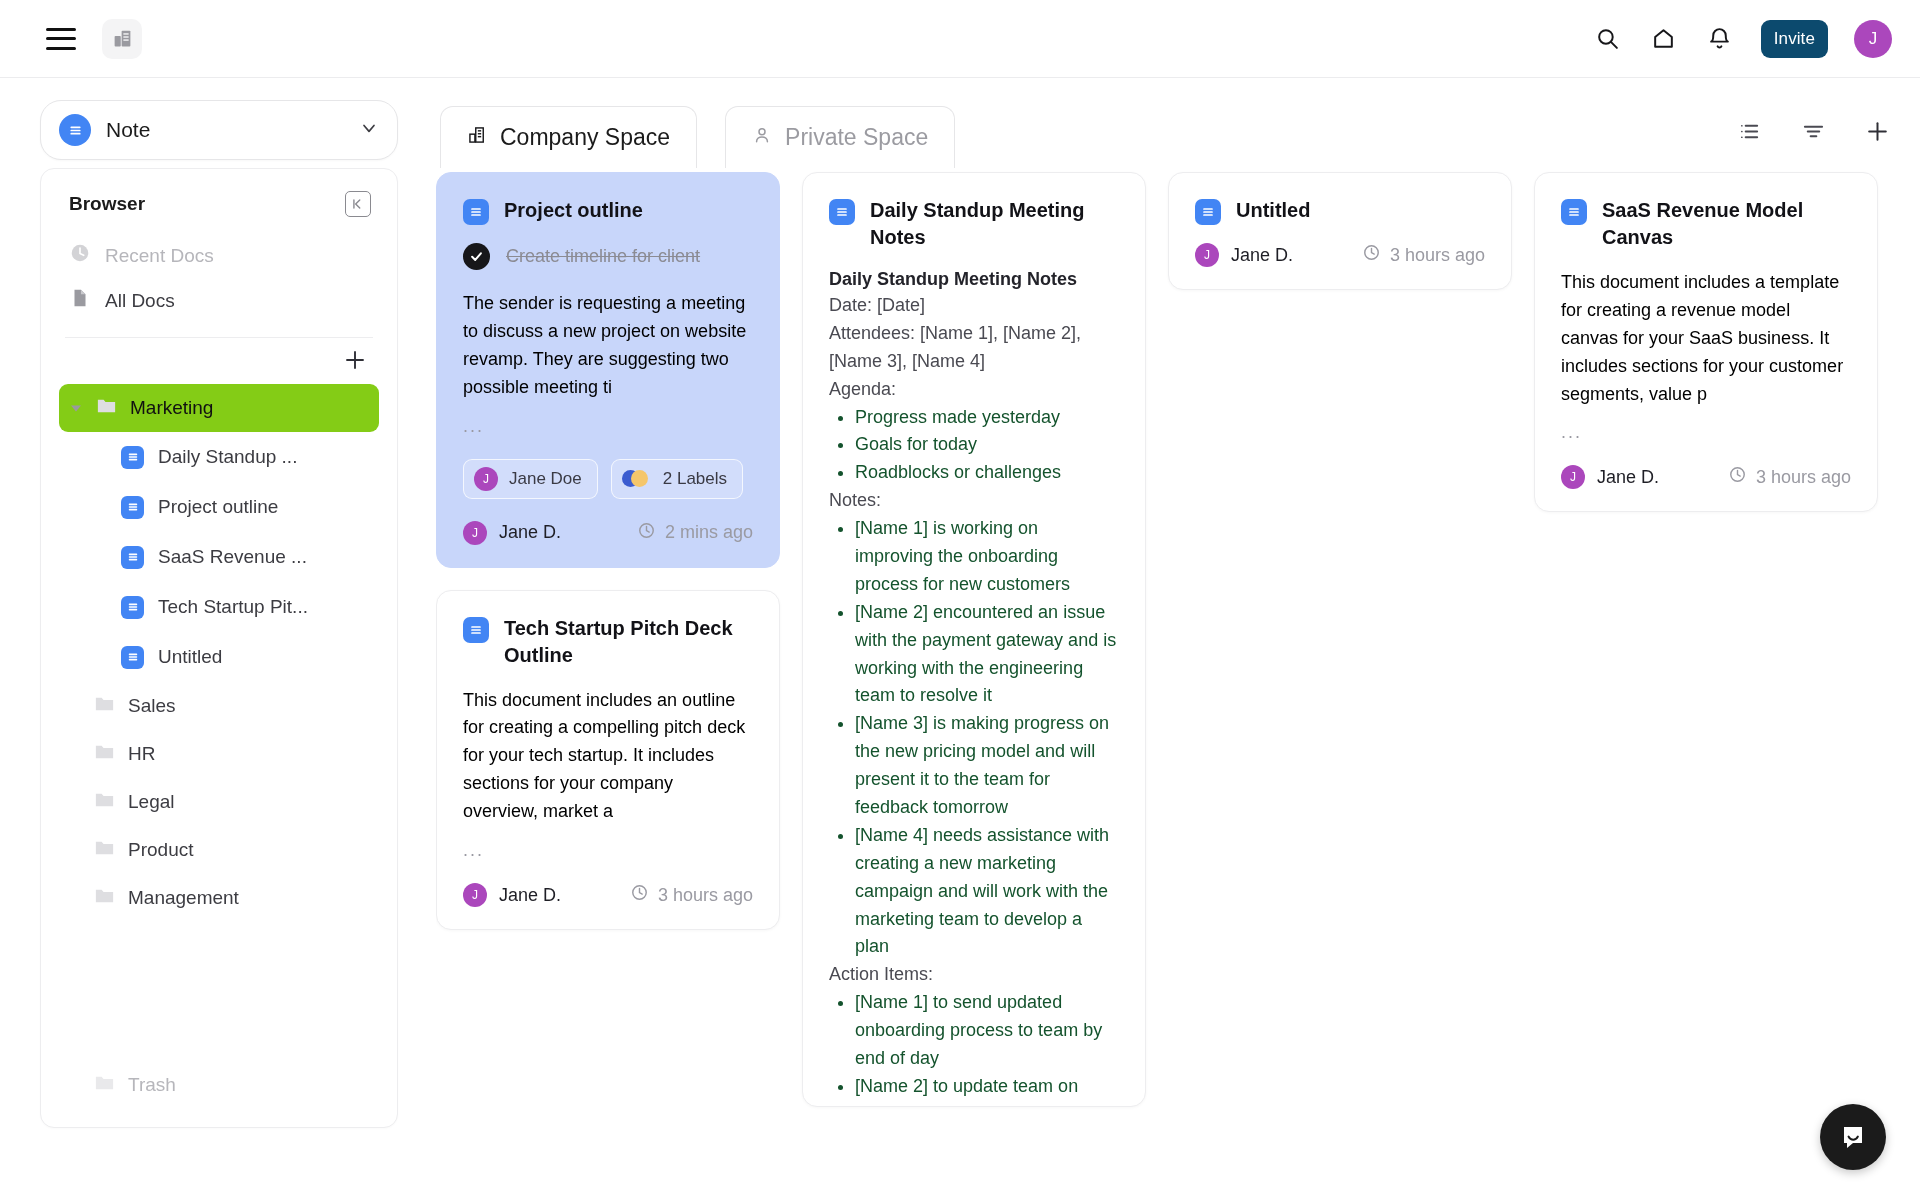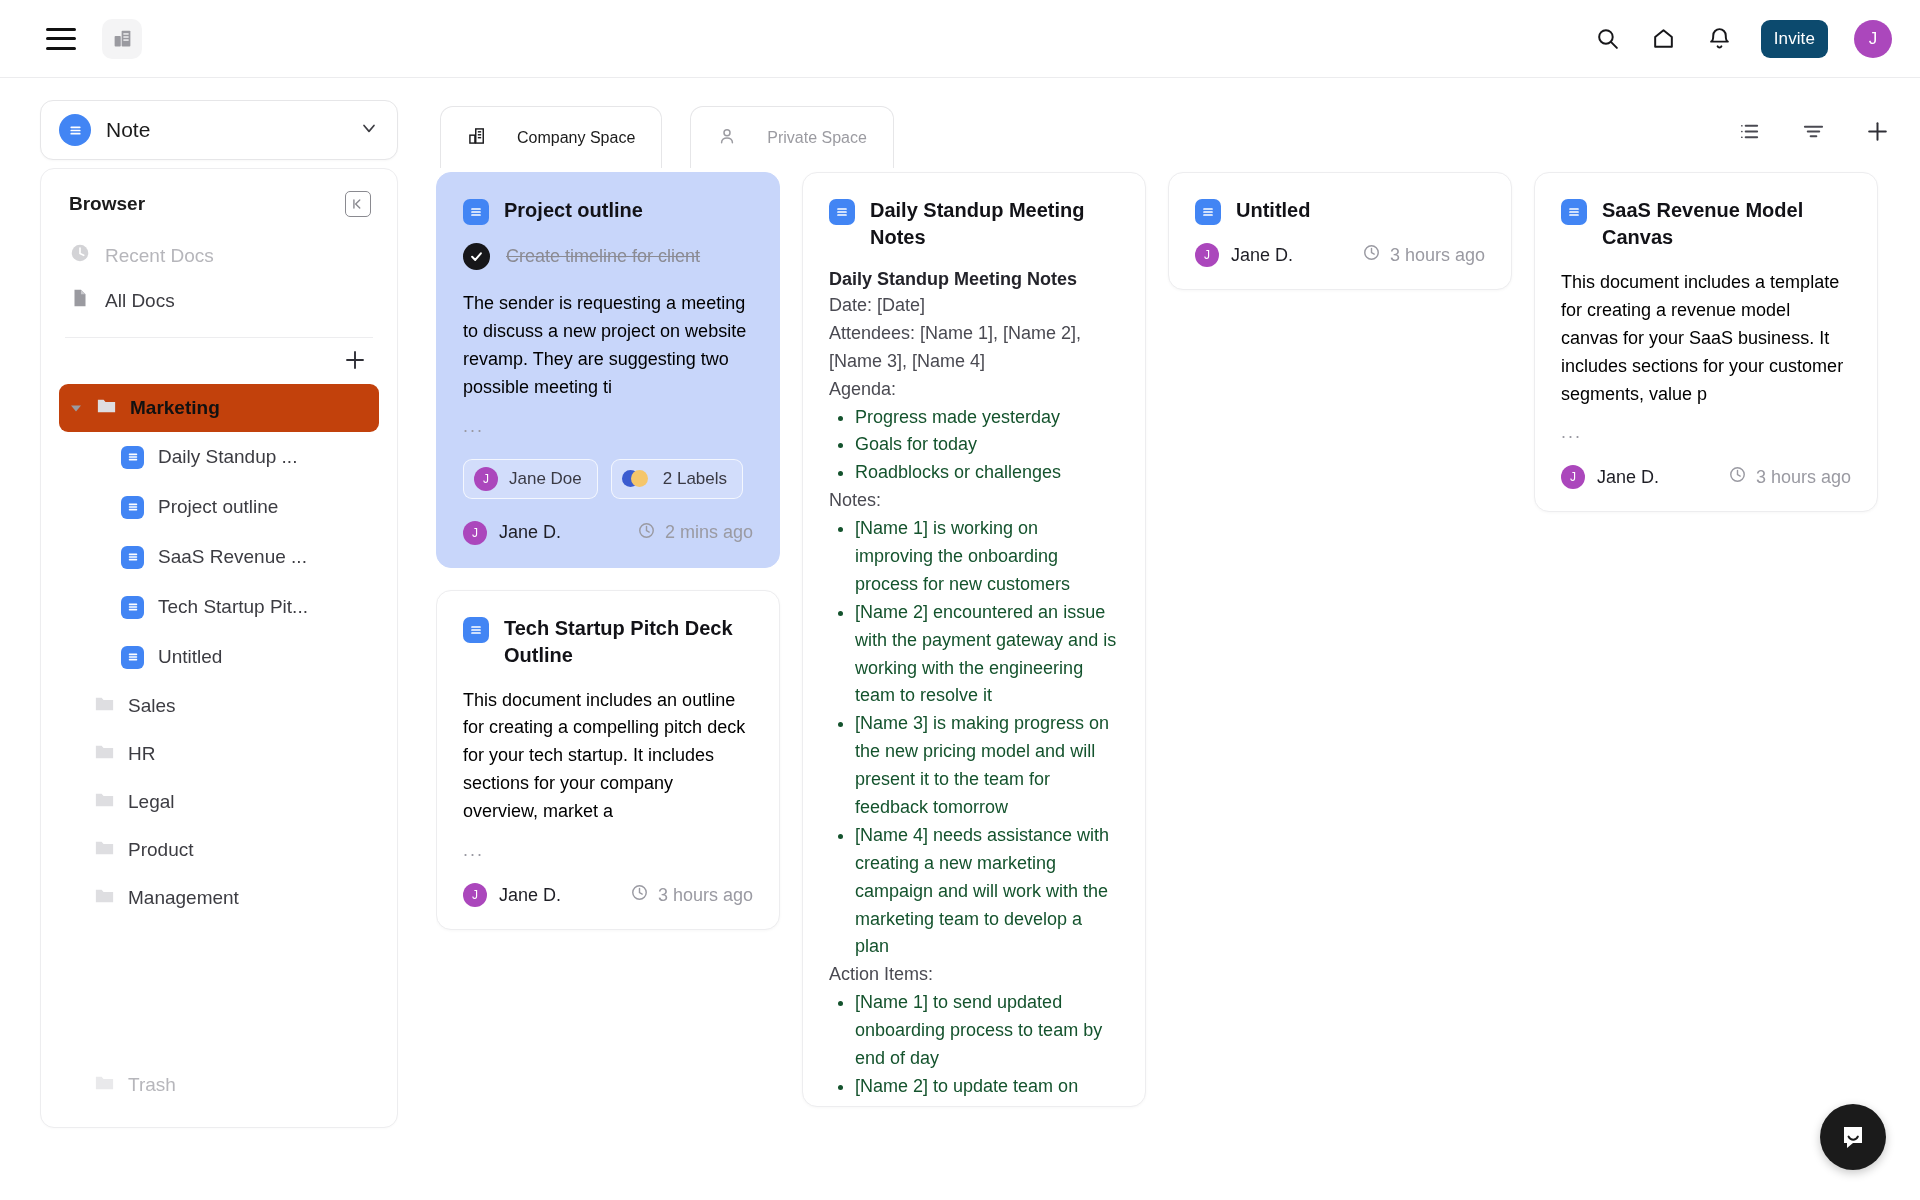--- a/index.html
+++ b/index.html
@@ -72,47 +72,47 @@
     height: 90px;
     display: flex;
     align-items: flex-end;
     padding: 0 28px 0 40px;
     position: relative;
   }
   .note-select {
     width: 358px;
     height: 60px;
     border: 1px solid #e6e6e8;
-    border-radius: 13px;
+    border-radius: 21px;
     background: #fff;
     display: flex; align-items: center;
     padding: 0 18px;
     gap: 15px;
     margin-bottom: 8px;
     cursor: pointer;
     box-shadow: 0 1px 2px rgba(0,0,0,.03);
   }
   .note-badge {
     width: 32px; height: 32px; border-radius: 50%;
     background: #4285f4;
     display: flex; align-items: center; justify-content: center;
   }
   .note-label { font-size: 21px; font-weight: 500; color: #1b1b1b; }
   .chev { margin-left: auto; }
 
   .tabs { display: flex; align-items: flex-end; margin-left: 42px; height: 100%; }
   .tab {
     height: 62px;
     display: flex; align-items: center;
-    gap: 30px;
+    gap: 13px;
     padding: 0 26px;
     border: 1px solid #e6e6e8;
     border-bottom: none;
     border-radius: 13px 13px 0 0;
-    font-size: 16px;
+    font-size: 23px;
     cursor: pointer;
     background: #fff;
     position: relative;
     z-index: 2;
   }
   .tab.active { color: #1b1b1b; font-weight: 500; }
   .tab.inactive { color: #9b9ba1; margin-left: 28px; font-weight: 400; }
 
   .subbar-actions {
     margin-left: auto;
@@ -169,21 +169,21 @@
     color: #3c3c42;
   }
   .sb-row.muted { color: #b6b6bb; }
   .sb-divider { height: 1px; background: #ededef; margin: 14px 6px 6px 6px; }
   .sb-addrow { display: flex; justify-content: flex-end; padding: 4px 12px 8px 0; }
   .sb-folder {
     display:flex; align-items:center; gap: 12px;
     height: 48px; padding: 0 10px; border-radius: 9px;
     font-size: 19px; cursor: pointer; color: #3c3c42;
   }
-  .sb-folder.selected { background: #c2410c; font-weight: 700; color: #111; }
+  .sb-folder.selected { background: #84cc16; font-weight: 400; color: #111; }
   .caret { width: 14px; display: flex; align-items:center; justify-content:center; }
   .sb-doc {
     display: flex; align-items: center; gap: 14px;
     height: 50px; padding-left: 62px; border-radius: 8px;
     font-size: 19px; color: #3c3c42; cursor: pointer;
   }
   .doc-ico {
     width: 23px; height: 23px; border-radius: 6px; background: #4285f4;
     display:flex; align-items:center; justify-content:center; flex: 0 0 23px;
   }

